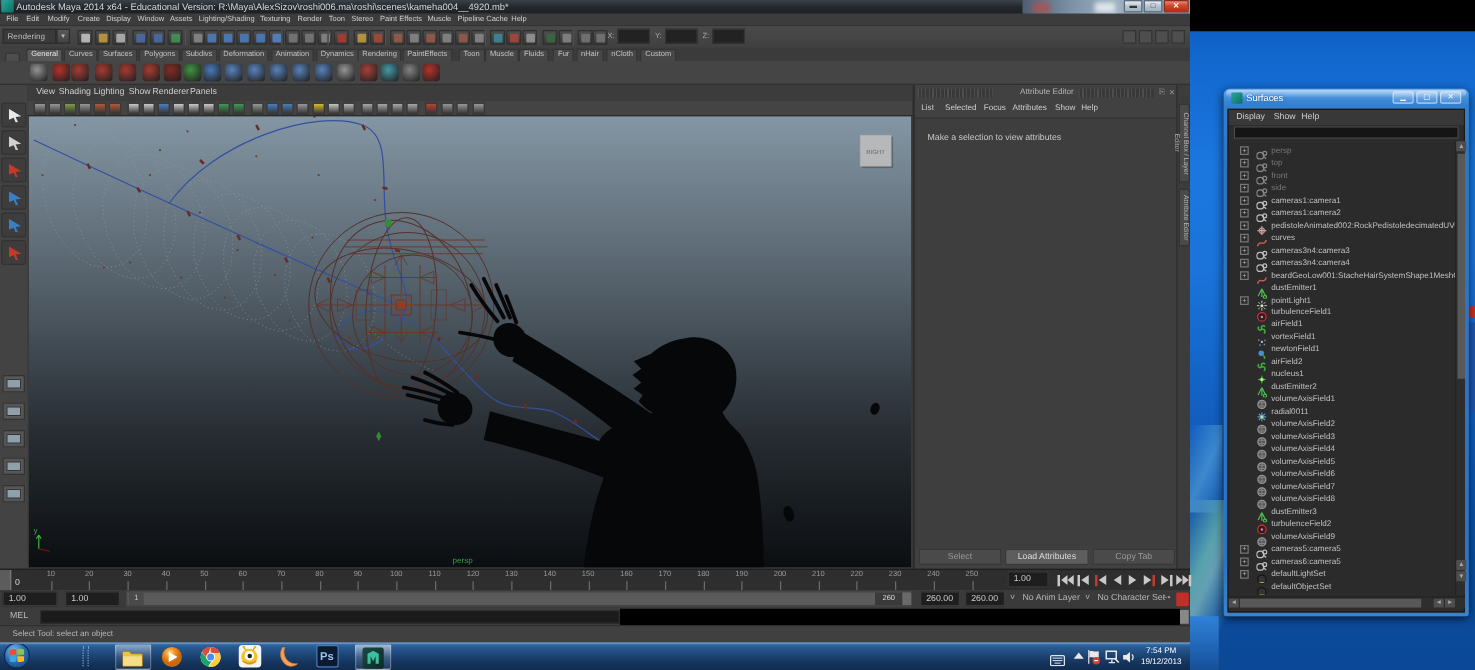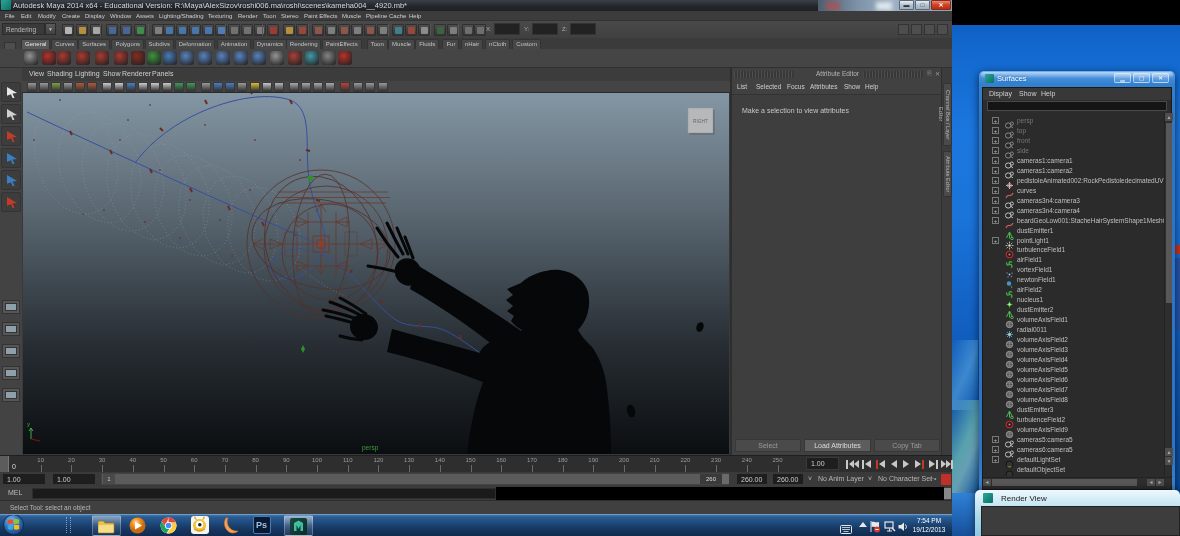--- a/index.html
+++ b/index.html
@@ -1002,18 +1002,13 @@
           <div class="sbb" style="left: 0px; top: 344px; width: 8px; height: 8px; line-height: 8px;">▼</div>
         </div>
     <div class="abs" id="olhsb">
           <div class="sbb" style="left: 0px; top: 1px; width: 8px; height: 7px; line-height: 7px;">◄</div>
           <div class="abs" style="left: 9px; top: 1px; width: 145px; height: 7px; background: rgb(88, 88, 88);"></div>
           <div class="sbb" style="left: 164px; top: 1px; width: 8px; height: 7px; line-height: 7px;">◄</div>
           <div class="sbb" style="left: 173px; top: 1px; width: 8px; height: 7px; line-height: 7px;">►</div>
         </div>
   </div>
 </div>
-<div class="abs" id="rview">
-  <span class="abs" id="rvtitle">Render View</span>
-  <div class="abs" style="left:8px;top:3px;width:10px;height:10px;background:linear-gradient(135deg,#2aa89a,#0d6e63);border-radius:1px;"></div>
-  <div class="abs" id="rvbody"></div>
 </div>
-</div>
 
 </body></html>

